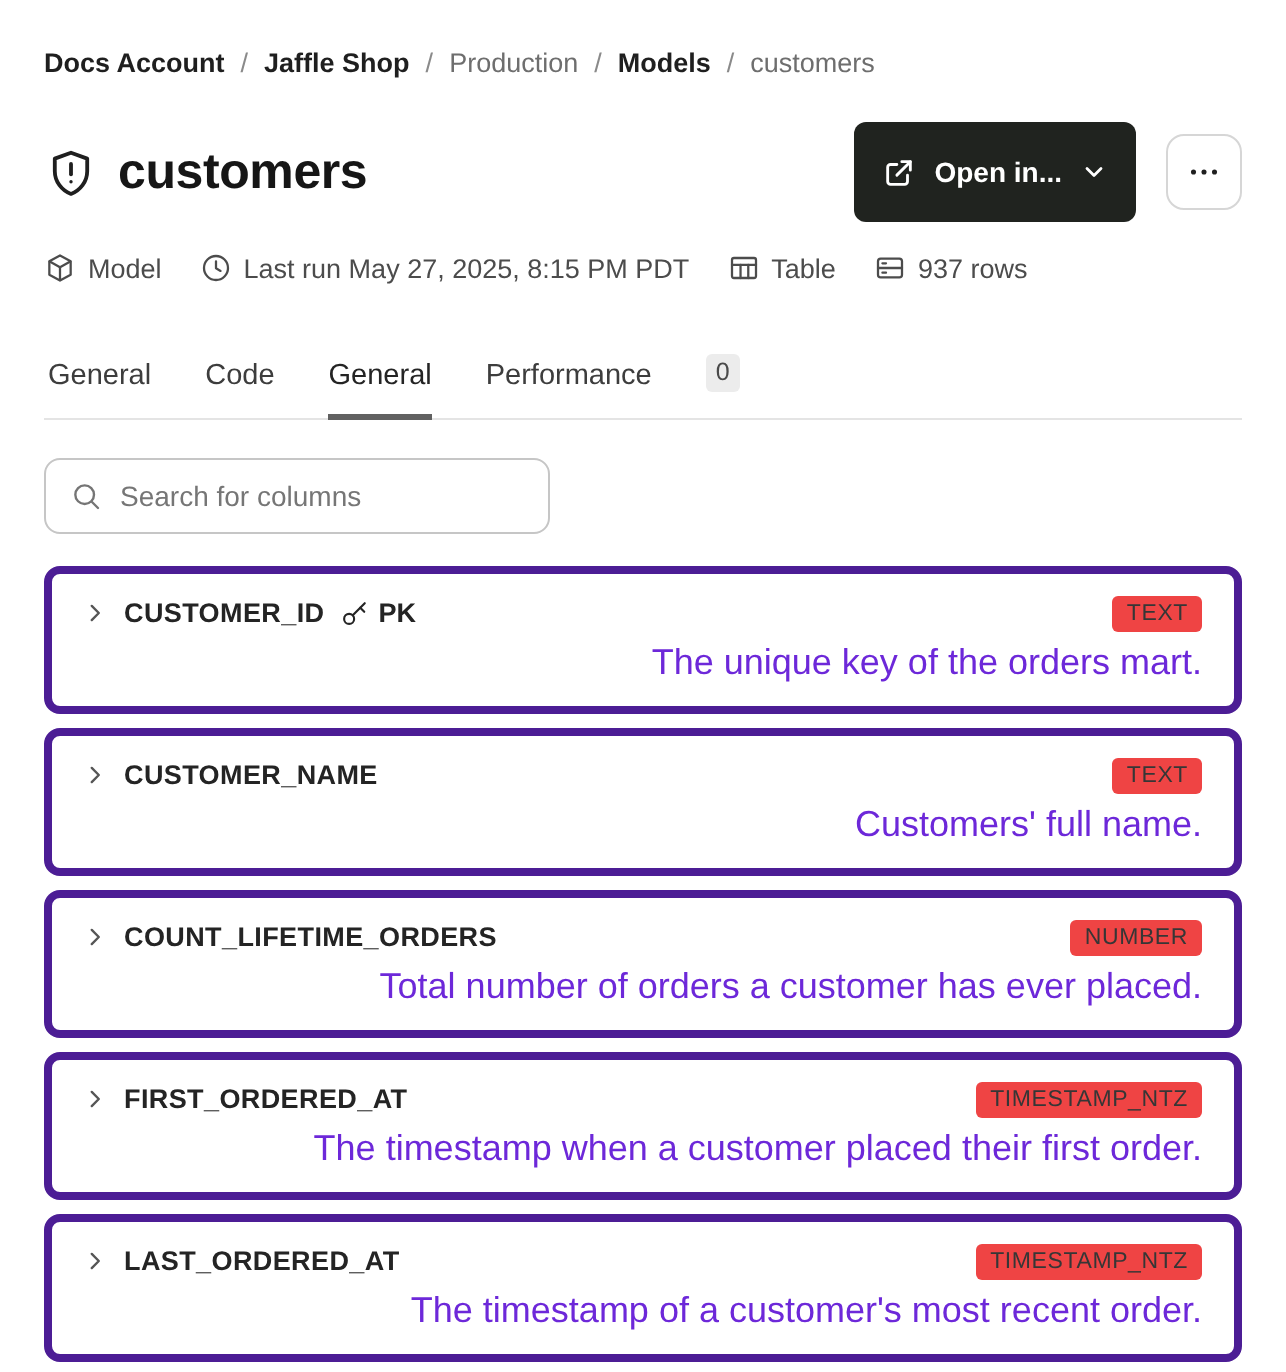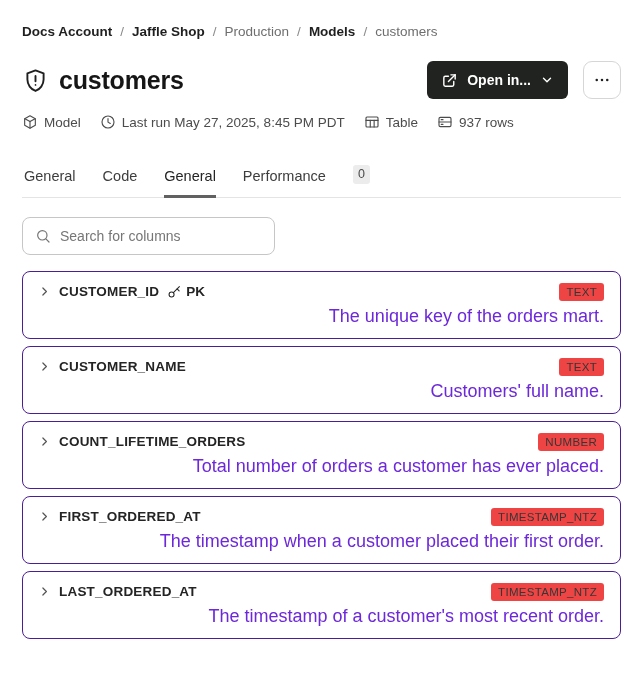--- a/index.html
+++ b/index.html
@@ -17,21 +17,21 @@
   .crumb.dim{color:#6e6e6e;font-weight:400;}
   .crumb-sep{color:#8a8a8a;font-weight:400;}
 
   
   .header-row{display:flex;align-items:center;margin-top:21px;}
   .title-wrap{display:flex;align-items:center;gap:10px;}
   .title-wrap svg{width:27px;height:27px;color:#1f1f1f;}
   h1{font-size:25px;font-weight:700;margin:0;letter-spacing:-0.2px;color:#161616;}
   .header-actions{margin-left:auto;display:flex;align-items:center;gap:15px;}
   .btn-dark{
-    display:flex;align-items:center;gap:9px;height:38px;padding:0 14px;
+    display:flex;align-items:center;gap:9px;height:50px;padding:0 14px;
     background:#20231f;color:#fff;border:none;border-radius:6px;
     font-family:inherit;font-size:14px;font-weight:700;cursor:pointer;
   }
   .btn-dark svg{width:17px;height:17px;}
   .btn-dark .chev svg{width:14px;height:14px;}
   .btn-more{
     width:38px;height:38px;background:#fff;border:1px solid #d6d6d6;border-radius:9px;
     display:flex;align-items:center;justify-content:center;cursor:pointer;color:#1f1f1f;
   }
   .btn-more svg{width:18px;height:18px;}
@@ -55,21 +55,21 @@
     display:flex;align-items:center;gap:9px;padding:0 12px;box-sizing:border-box;background:#fff;
   }
   .search-box svg{width:16px;height:16px;color:#757575;flex:0 0 auto;}
   .search-box input{
     border:none;outline:none;flex:1;font-family:inherit;font-size:14px;color:#1f1f1f;background:transparent;padding:0;
   }
   .search-box input::placeholder{color:#767676;}
 
   
   .cards{margin-top:16px;}
-  .card{border:1px solid #4c1d95;border-radius:8px;margin-bottom:7px;overflow:hidden;background:#fff;}
+  .card{border:4px solid #4c1d95;border-radius:8px;margin-bottom:7px;overflow:hidden;background:#fff;}
   .card-head{display:flex;align-items:center;gap:8px;padding:11px 16px 0 15px;}
   .chev-r{display:flex;align-items:center;cursor:pointer;color:#565656;}
   .chev-r svg{width:13px;height:13px;}
   .col-name{font-size:13.5px;font-weight:700;color:#242424;letter-spacing:0.2px;}
   .pk-wrap{display:flex;align-items:center;gap:4px;color:#242424;}
   .pk-wrap svg{width:15px;height:15px;}
   .pk-label{font-size:13.5px;font-weight:700;}
   .type-badge{margin-left:auto;background:#ef4444;color:#363636;font-size:11.5px;
               letter-spacing:0.3px;padding:3px 7px;border-radius:3px;}
   .col-desc{padding:6px 16px 13px 15px;font-size:18px;color:#6d28d9;line-height:18px;text-align:right;}
@@ -158,21 +158,21 @@
       </div>
       <div class="meta-item">
         <span style="width: 16px; height: 16px; display: flex;">
           <span style="display: inline-flex; width: 100%; height: 100%;">
             <svg viewBox="0 0 24 24" fill="none" stroke="currentColor" stroke-width="1.7" stroke-linecap="round" stroke-linejoin="round" style="display:block;width:100%;height:100%">
               <circle cx="12" cy="12" r="9"></circle>
               <path d="M12 7v5.2l3.4 2"></path>
             </svg>
           </span>
         </span>
-        <span>Last run May 27, 2025, 8:45 PM PDT</span>
+        <span>Last run May 27, 2025, 8:15 PM PDT</span>
       </div>
       <div class="meta-item">
         <span style="width: 16px; height: 16px; display: flex;">
           <span style="display: inline-flex; width: 100%; height: 100%;">
             <svg viewBox="0 0 24 24" fill="none" stroke="currentColor" stroke-width="1.7" stroke-linecap="round" stroke-linejoin="round" style="display:block;width:100%;height:100%">
               <rect x="3" y="4.5" width="18" height="15" rx="1.5"></rect>
               <line x1="3" y1="9.6" x2="21" y2="9.6"></line>
               <line x1="9.4" y1="9.6" x2="9.4" y2="19.5"></line>
               <line x1="15.2" y1="9.6" x2="15.2" y2="19.5"></line>
             </svg>

